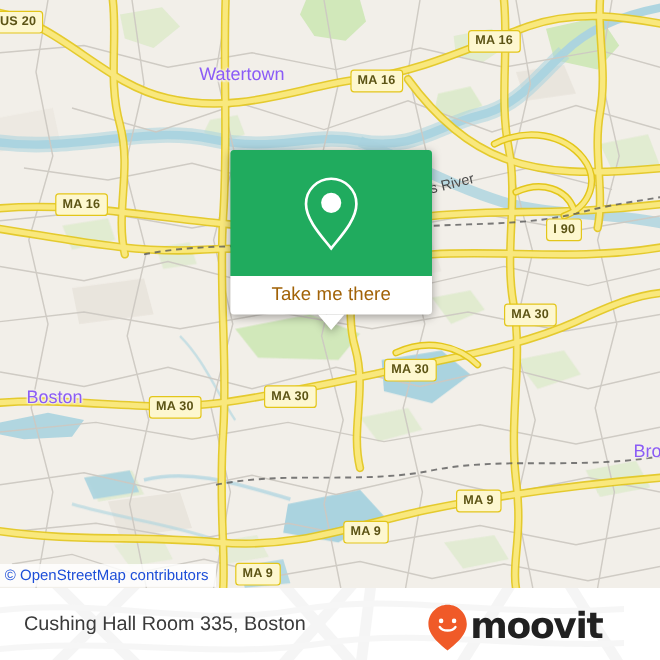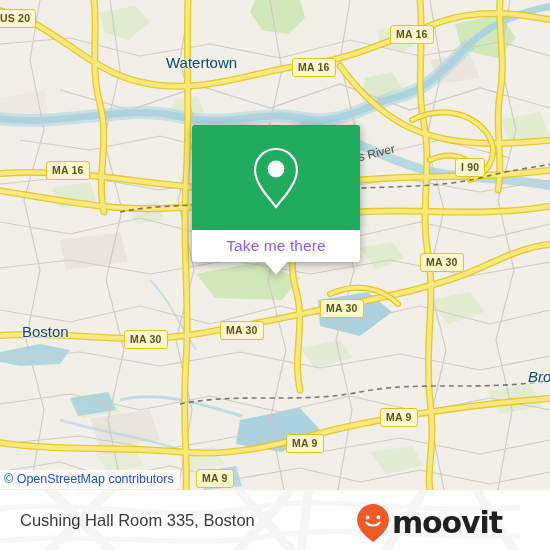--- a/index.html
+++ b/index.html
@@ -38,21 +38,21 @@
     line-height: 1;
     padding: 3px 5px 3.5px 5px;
     white-space: nowrap;
     letter-spacing: 0.2px;
     font-family: "Liberation Sans", sans-serif;
   }
 
   
   .place-label {
     position: absolute;
-    color: #0c4a6e;
+    color: #8b5cf6;
     font-size: 15px;
     white-space: nowrap;
     font-family: "Liberation Sans", sans-serif;
     text-shadow: 1px 0 1.2px #f2efe9, -1px 0 1.2px #f2efe9, 0 1px 1.2px #f2efe9, 0 -1px 1.2px #f2efe9;
   }
   .river-label {
     position: absolute;
     color: #4a4a4a;
     font-size: 12px;
     white-space: nowrap;
@@ -93,21 +93,21 @@
   #popup-footer {
     position: relative;
     height: 32px;
     background: #ffffff;
     border-radius: 0 0 3px 3px;
     display: flex;
     align-items: center;
     justify-content: center;
   }
   #popup-footer-label {
-    color: #8b5cf6;
+    color: #a16207;
     font-size: 15.5px;
     letter-spacing: 0.1px;
     font-family: "Liberation Sans", sans-serif;
   }
   #popup-tail {
     position: absolute;
     left: 50%;
     bottom: -13px;
     margin-left: -11px;
     width: 0; height: 0;
@@ -301,29 +301,29 @@
 
         <g fill="none" stroke="#5a5a5a" stroke-width="1.6" opacity="0.8">
           <path d="M120 212 C 180 200, 240 210, 300 196 C 360 182, 420 192, 480 178 C 510 170, 530 168, 552 164" stroke-dasharray="5 4"></path>
           <path d="M180 404 C 240 392, 300 404, 360 392 C 420 380, 480 392, 552 380" stroke-dasharray="5 4"></path>
         </g>
       </g>
     </svg>
 
     <div class="place-label" style="left:166px; top:54px;">Watertown</div>
     <div class="place-label" style="left:22px; top:323px;">Boston</div>
-    <div class="place-label" style="left:528px; top:368px;font-style:italic;">Bro</div>
+    <div class="place-label" style="left:528px; top:368px;">Bro</div>
 
     <div class="river-label" style="left:352px; top:152px;">es River</div>
 
     <div class="shield" style="left:-6px; top:9px;">US 20</div>
     <div class="shield" style="left:292px; top:58px;">MA 16</div>
     <div class="shield" style="left:390px; top:25px;">MA 16</div>
     <div class="shield" style="left:46px; top:161px;">MA 16</div>
-    <div class="shield" style="left:455px; top:158px;">I 90</div>
+    <div class="shield" style="left:455px; top:182px;">I 90</div>
     <div class="shield" style="left:420px; top:253px;">MA 30</div>
     <div class="shield" style="left:320px; top:299px;">MA 30</div>
     <div class="shield" style="left:220px; top:321px;">MA 30</div>
     <div class="shield" style="left:124px; top:330px;">MA 30</div>
     <div class="shield" style="left:380px; top:408px;">MA 9</div>
     <div class="shield" style="left:286px; top:434px;">MA 9</div>
     <div class="shield" style="left:196px; top:469px;">MA 9</div>
 
     <div id="osm-attrib">© OpenStreetMap contributors</div>
 

